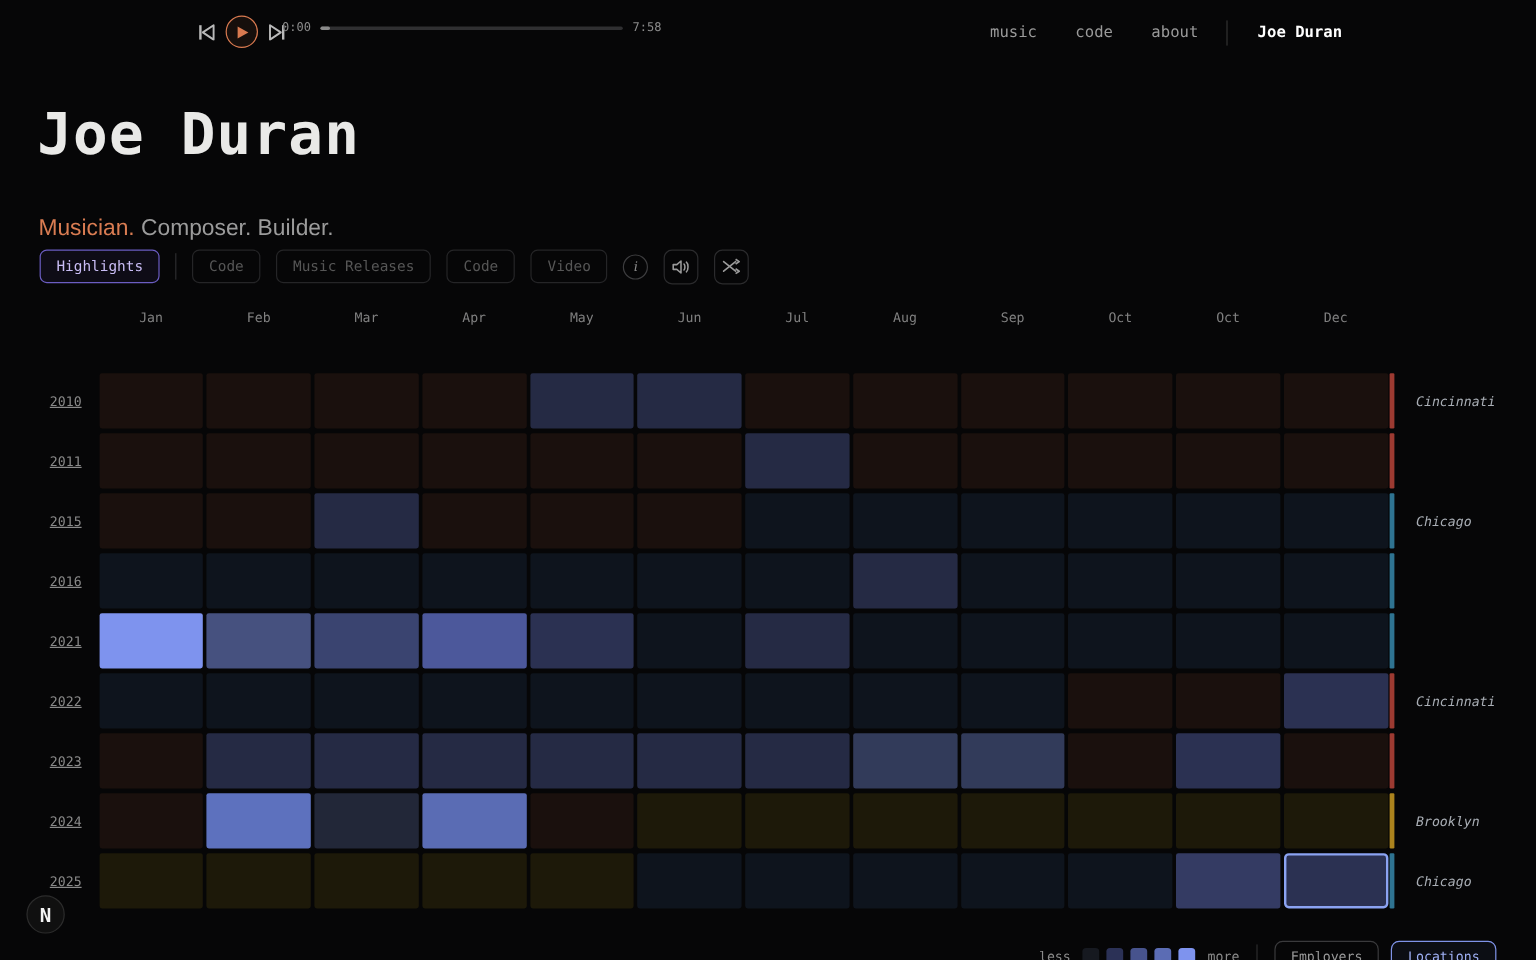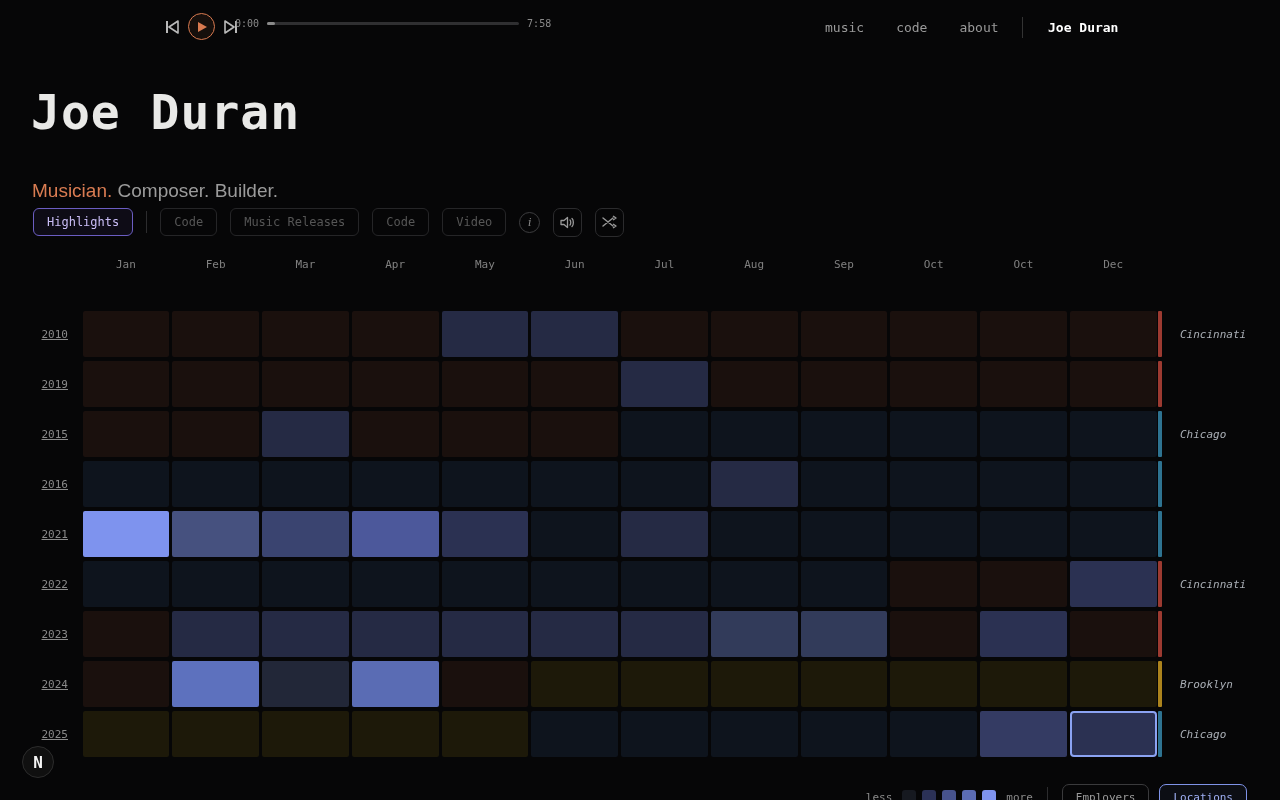--- a/index.html
+++ b/index.html
@@ -192,21 +192,21 @@
       <div class="cell" style="background: rgb(26, 16, 13);"></div>
       <div class="cell" style="background: rgb(26, 16, 13);"></div>
       <div class="cell" style="background: rgb(26, 16, 13);"></div>
       <div class="cell" style="background: rgb(26, 16, 13);"></div>
       <div class="loc-bar-wrap">
         <div class="loc-bar" style="background: rgb(156, 58, 49);"></div>
       </div>
       <div class="loc-label">Cincinnati</div>
     </div>
     <div class="hrow hm-grid-template">
-      <div class="year-label">2019</div>
+      <div class="year-label">2011</div>
       <div class="cell" style="background: rgb(26, 16, 13);"></div>
       <div class="cell" style="background: rgb(26, 16, 13);"></div>
       <div class="cell" style="background: rgb(26, 16, 13);"></div>
       <div class="cell" style="background: rgb(26, 16, 13);"></div>
       <div class="cell" style="background: rgb(26, 16, 13);"></div>
       <div class="cell" style="background: rgb(26, 16, 13);"></div>
       <div class="cell" style="background: rgb(37, 42, 68);"></div>
       <div class="cell" style="background: rgb(26, 16, 13);"></div>
       <div class="cell" style="background: rgb(26, 16, 13);"></div>
       <div class="cell" style="background: rgb(26, 16, 13);"></div>

